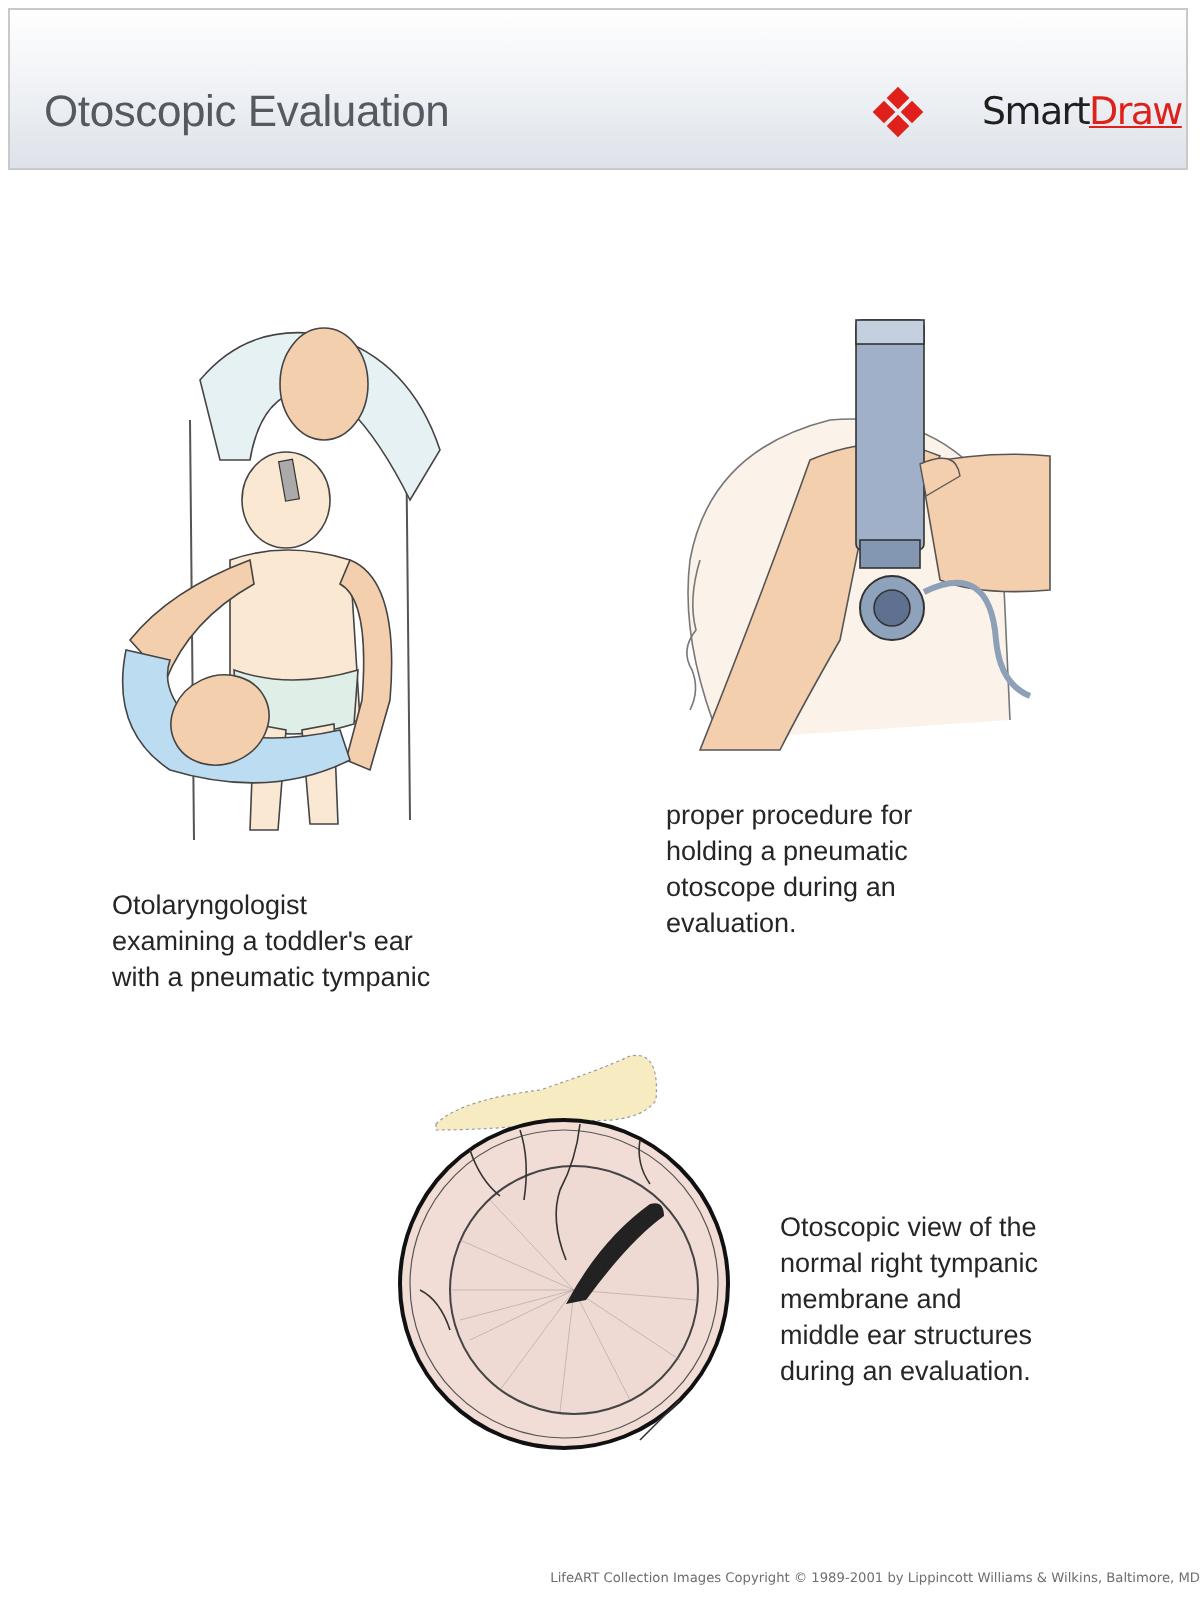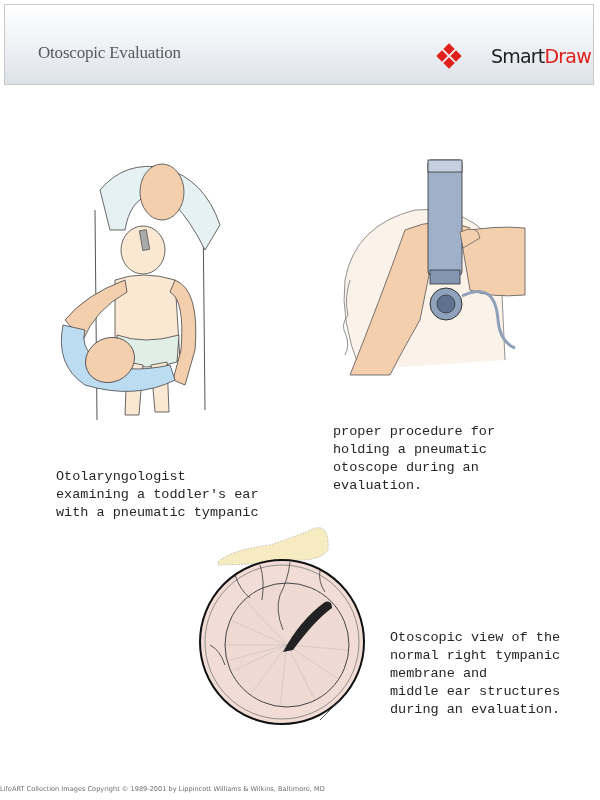--- a/index.html
+++ b/index.html
@@ -5,36 +5,35 @@
     html, body { margin: 0; padding: 0; background: #ffffff; }
     body { width: 600px; height: 800px; position: relative; overflow: hidden; font-family: "DejaVu Sans", sans-serif; }
     .header {
       position: absolute; left: 4px; top: 4px; width: 590px; height: 81px;
       border: 1px solid #c9c9c9;
       background: linear-gradient(to bottom, #ffffff 0%, #f1f3f6 45%, #dde2e9 100%);
       box-sizing: border-box;
     }
     .title {
       position: absolute; left: 17px; top: 38px;
-      font-family: Liberation Serif, serif; font-size: 17px; color: #555a60;
+      font-family: Liberation Sans, sans-serif; font-size: 22px; color: #555a60;
       letter-spacing: -0.2px;
-      margin-left: 16px;
     }
     .logo { position: absolute; left: 433px; top: 38px; height: 26px; display: flex; align-items: center; }
     .logo-mark { width: 22px; height: 22px; position: relative; margin-right: 6px; }
     .logo-mark span { position: absolute; width: 8px; height: 8px; background: #e0201b; transform: rotate(45deg); }
     .logo-text { font-family: "DejaVu Sans", sans-serif; font-size: 19px; letter-spacing: -0.8px; font-weight: bold; }
     .logo-smart { color: #1f1f1f; font-weight: normal; margin-left: 25px; }
-    .logo-draw { color: #e0201b; font-weight: normal; }
+    .logo-draw { color: #e0201b; font-weight: normal; text-decoration: underline; }
     .caption {
-      position: absolute; font-family: Liberation Mono, monospace; font-size: 13.5px;
-      line-height: 18px; color: #262626; white-space: pre-line; margin-top: 24px;
+      position: absolute; font-family: Liberation Sans, sans-serif; font-size: 13.5px;
+      line-height: 18px; color: #262626; white-space: pre-line;
     }
     .footer {
-      position: absolute; left: 0; width: 600px; top: 785px; text-align: left;
+      position: absolute; left: 0; width: 600px; top: 785px; text-align: right;
       font-size: 6.6px; color: #6d6d6d; font-family: "DejaVu Sans", sans-serif;
     }
     svg.illus { position: absolute; }
   </style>
 </head>
 <body>
 
 <div class="header">
   <div class="title">Otoscopic Evaluation</div>
   <div class="logo">

